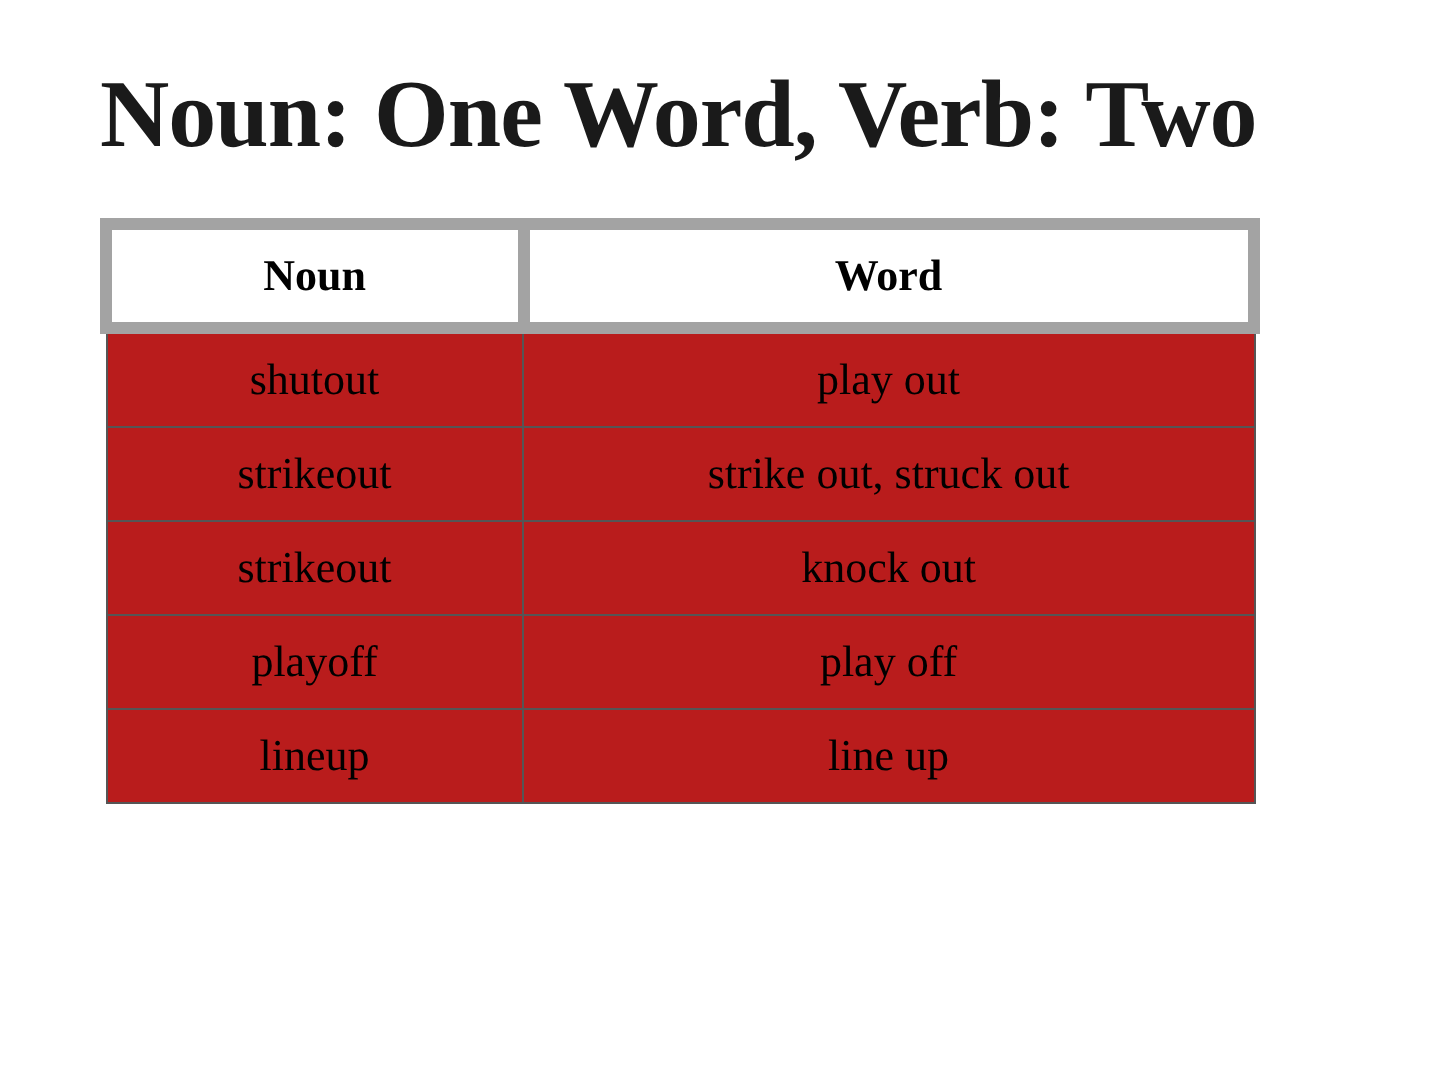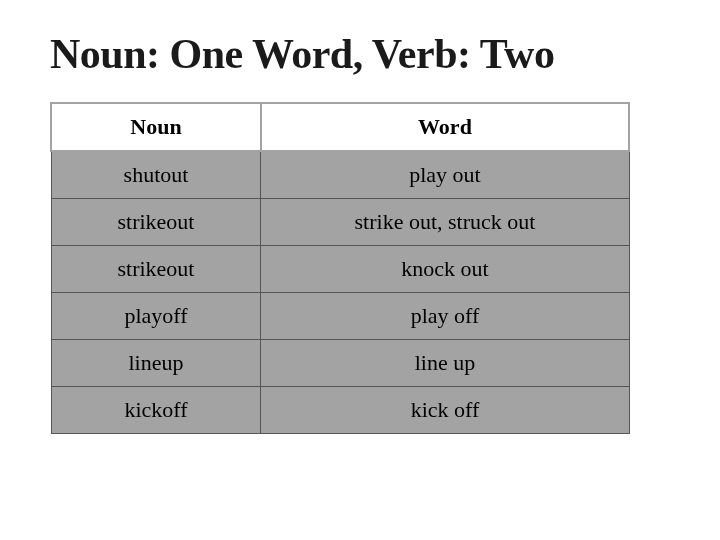--- a/index.html
+++ b/index.html
@@ -13,46 +13,46 @@
       height: 540px;
       background: #ffffff;
       font-family: Georgia, 'Times New Roman', serif;
       display: flex;
       flex-direction: column;
       align-items: flex-start;
       padding: 30px 50px;
     }
 
     .page-title {
-      font-size: 42px;
+      font-size: 48px;
       font-weight: bold;
       margin-bottom: 24px;
       color: #1a1a1a;
       letter-spacing: -0.5px;
     }
 
     .word-table {
       border-collapse: collapse;
       width: 580px;
       font-size: 22px;
     }
 
     .word-table th {
-      border: 2px solid #a3a3a3;
+      border: 6px solid #a3a3a3;
       padding: 10px 30px;
       text-align: center;
       font-weight: bold;
       background: #ffffff;
     }
 
     .word-table td {
       border: 1.5px solid #555;
       padding: 10px 30px;
       text-align: center;
-      background: #a3a3a3;
+      background: #b91c1c;
     }
   </style>
 </head>
 <body>
 
 <h1 class="page-title">Noun: One Word, Verb: Two</h1>
 
 <table class="word-table">
   <thead>
     <tr>
@@ -74,18 +74,14 @@
         <td>knock out</td>
       </tr>
       <tr>
         <td>playoff</td>
         <td>play off</td>
       </tr>
       <tr>
         <td>lineup</td>
         <td>line up</td>
       </tr>
-      <tr>
-        <td>kickoff</td>
-        <td>kick off</td>
-      </tr>
     </tbody>
 </table>
 
 </body></html>

